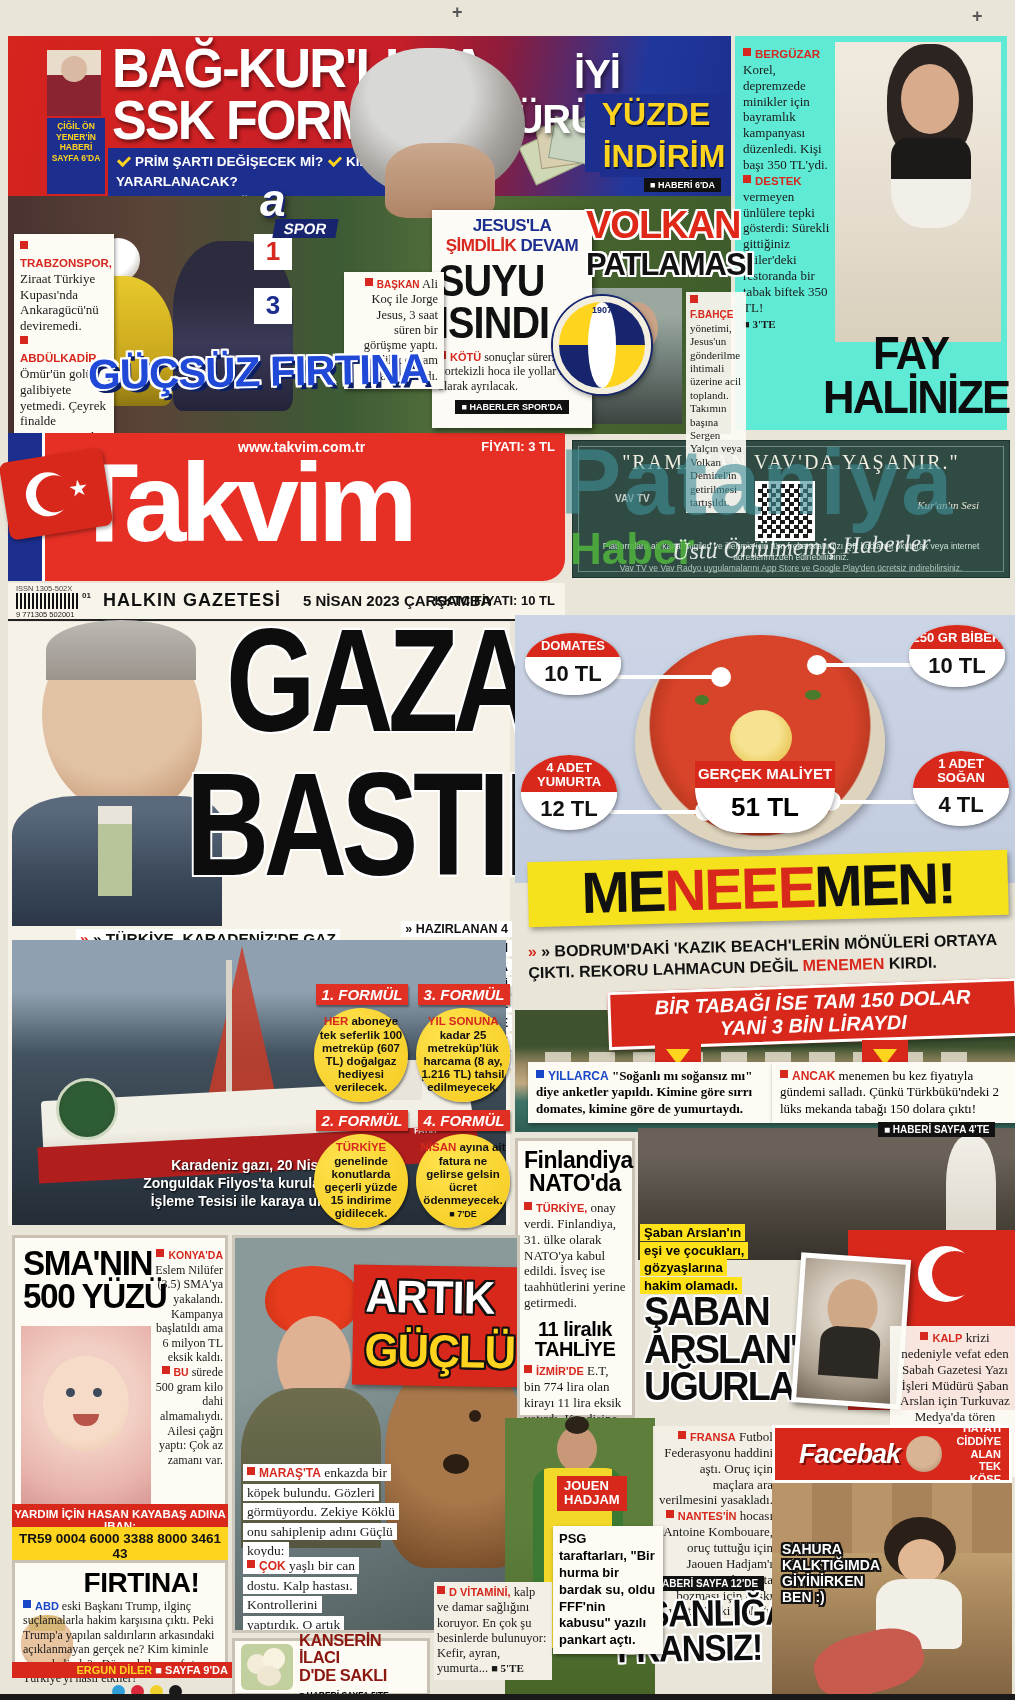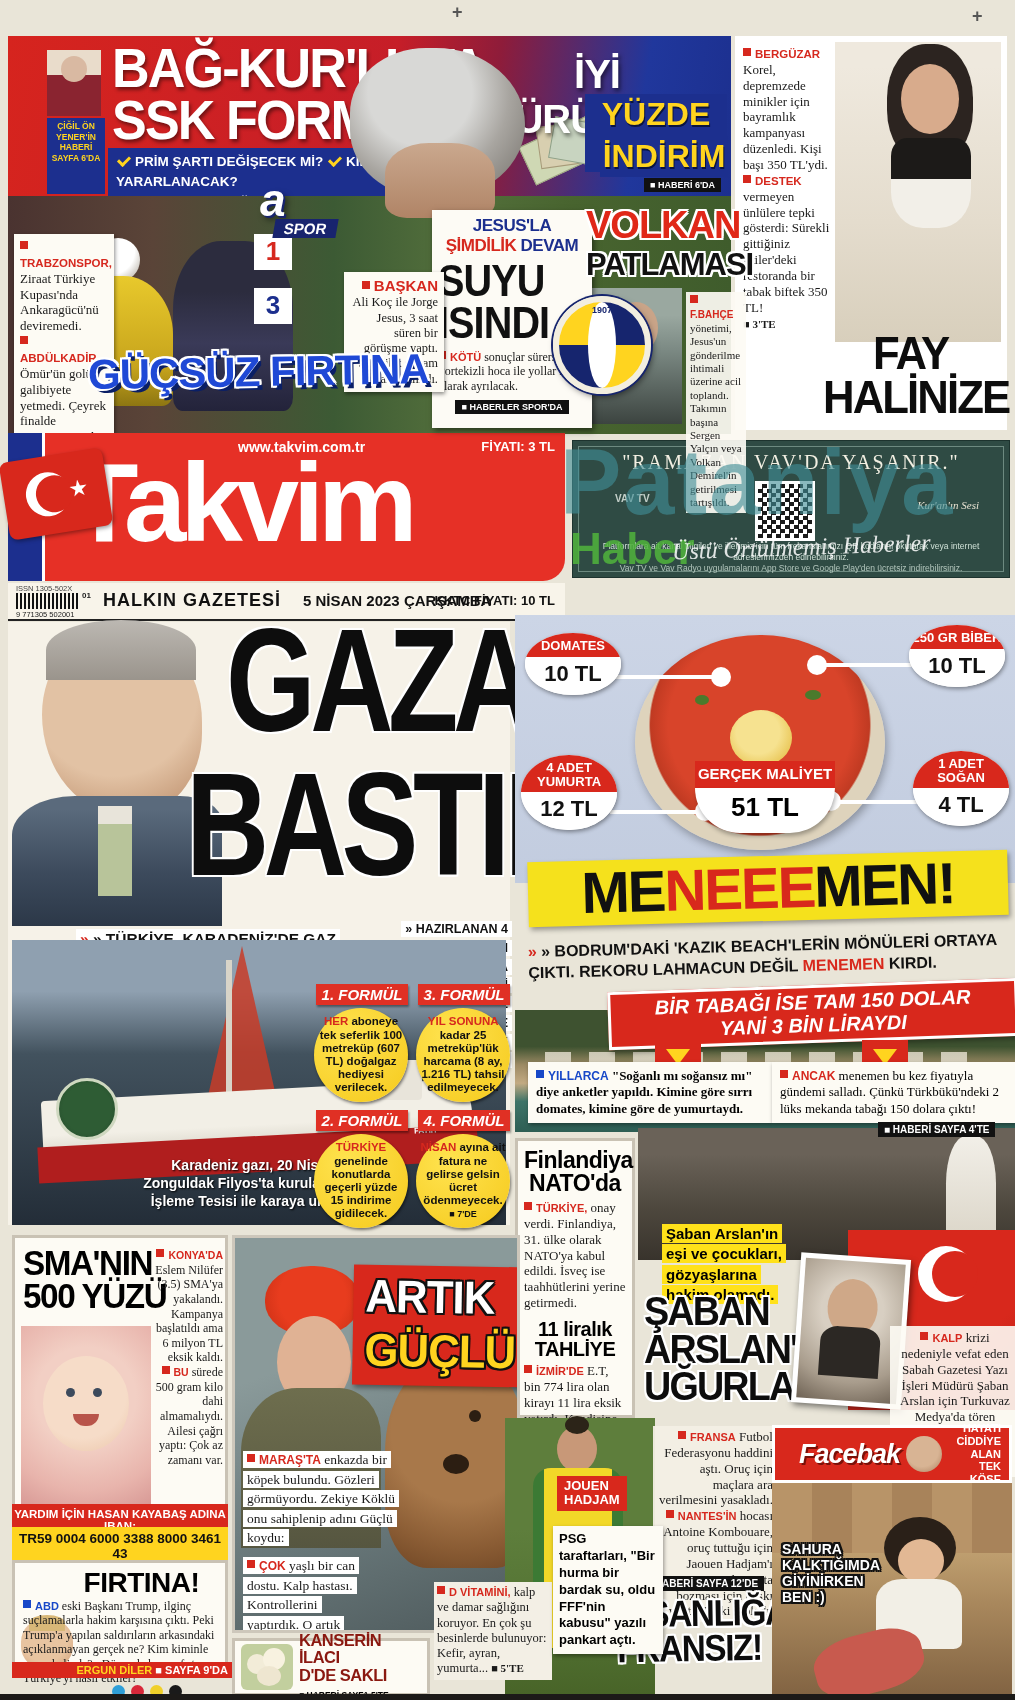--- a/index.html
+++ b/index.html
@@ -28,21 +28,21 @@
   .bluebox{background:#1c2f8e;color:#ffd41f;font-weight:bold;text-align:center;}
   
   .sports{left:8px;top:196px;width:723px;height:238px;background:linear-gradient(90deg,#4a3330 0%,#5a4438 20%,#3c5a34 45%,#54703c 62%,#48642f 78%,#3f5c2c 100%);overflow:visible;}
   .score{width:34px;height:32px;background:#fff;border:2px solid #fff;font-weight:bold;font-size:26px;text-align:center;line-height:30px;}
   .gucsuz{color:#1f49d6;font-weight:bold;font-size:42px;letter-spacing:-1px;text-shadow:-2px -2px 0 #fff,2px -2px 0 #fff,-2px 2px 0 #fff,3px 4px 0 #0a1f66,0 2px 0 #fff,2px 0 0 #fff,-2px 0 0 #fff,0 -2px 0 #fff;}
   .midcard{background:#fdfbf5;box-shadow:2px 3px 6px rgba(0,0,0,.5);}
   .suyu{font-weight:bold;font-size:44px;line-height:.95;letter-spacing:-1px;color:#111;}
   .volkan1{color:#e02818;font-weight:bold;font-size:38px;letter-spacing:-1px;}
   .volkan2{color:#111;font-weight:bold;font-size:31px;letter-spacing:-1px;}
   
-  .rightcol{left:735px;top:36px;width:272px;height:394px;background:#ffffff;}
+  .rightcol{left:735px;top:36px;width:272px;height:394px;background:#5eead4;}
   .fay{font-weight:bold;font-size:46px;line-height:.95;letter-spacing:-2px;color:#0d0d0d;text-align:center;}
   
   .mast-red{left:8px;top:433px;width:557px;height:148px;background:#e63026;border-radius:0 0 22px 0;}
   .takvim{font-weight:bold;color:#fff;font-size:112px;letter-spacing:-6px;line-height:1;}
   .mast-strip{left:8px;top:583px;width:557px;height:36px;background:#f8f4ea;border-bottom:2px solid #222;}
   
   .ad{left:572px;top:440px;width:436px;height:136px;background:#2f4b44;border:1px solid #1d332e;box-shadow:inset 0 0 0 5px #2f4b44, inset 0 0 0 6px #6d8a80;}
   .wm1{color:rgba(64,142,150,.62);font-weight:bold;font-size:92px;letter-spacing:2px;}
   .wm2{color:rgba(80,180,60,.85);font-weight:bold;font-size:44px;}
   .wm3{color:rgba(255,255,255,.85);font-family:"Liberation Serif",serif;font-style:italic;font-size:24px;}
@@ -153,21 +153,21 @@
         <span class="cond" style="transform:scaleX(.9);">SUYU</span><br>
         <span class="cond" style="transform:scaleX(.9);">ISINDI</span>
       </div>
       <div class="body-text" style="font-size:12px;margin-top:6px;">
         <span class="sq"></span><span class="lead red" style="font-size:11px;">KÖTÜ</span><span> sonuçlar sürerse Portekizli hoca ile yollar kesin olarak ayrılacak.</span>
       </div>
       <div style="text-align:center;margin-top:3px;"><span class="refstrip" style="font-size:9px;">■ HABERLER SPOR'DA</span></div>
     </div>
 
     <div class="abs body-text" style="left:336px;top:76px;width:88px;background:#fdfbf4;padding:5px 6px;text-align:right;font-size:12.5px;box-shadow:1px 2px 4px rgba(0,0,0,.45);z-index:4;">
-      <span class="sq"></span><span class="lead red" style="font-size:15px;">BAŞKAN</span><span> Ali Koç ile Jorge Jesus, 3 saat süren bir görüşme yaptı. Şimdilik devam kararı alındı.</span>
+      <span class="sq"></span><span class="lead red" style="font-size:10px;">BAŞKAN</span><span> Ali Koç ile Jorge Jesus, 3 saat süren bir görüşme yaptı. Şimdilik devam kararı alındı.</span>
     </div>
 
     <div class="abs" style="left:545px;top:100px;width:86px;height:86px;border-radius:50%;background:conic-gradient(#16256e 0 25%,#ffd41f 0 50%,#16256e 0 75%,#ffd41f 0 100%);border:6px solid #f2eee0;box-shadow:0 0 0 2px #16256e,2px 3px 6px rgba(0,0,0,.5);z-index:5;display:flex;justify-content:center;">
       <span style="background:#fff;border-radius:50%;font-size:9px;font-weight:bold;color:#16256e;padding:3px 4px;">1907</span>
     </div>
 
     <div class="abs" style="left:578px;top:8px;width:150px;text-align:center;z-index:4;">
       <span class="volkan1 ow">VOLKAN</span><br>
       <span class="volkan2 ow">PATLAMASI</span>
     </div>
@@ -379,21 +379,21 @@
   <div class="abs" style="left:638px;top:1128px;width:377px;height:295px;">
     <div class="abs" style="left:0;top:0;width:377px;height:132px;background:linear-gradient(180deg,#6a6258 0 20%,#4e483e 60%,#38332c 100%);">
       <div class="abs" style="left:308px;top:8px;width:50px;height:118px;border-radius:40% 40% 8% 8%;background:linear-gradient(180deg,#f2efe8,#d8d2c4);"></div>
     </div>
 
     <div class="abs" style="left:210px;top:102px;width:167px;height:180px;background:linear-gradient(135deg,#d8281c 0 70%,#b81e14 100%);">
       <div class="abs head" style="left:70px;top:16px;width:56px;height:56px;background:#fff;"></div>
       <div class="abs head" style="left:84px;top:21px;width:46px;height:46px;background:#d8281c;"></div>
     </div>
 
-    <div class="abs" style="left:24px;top:96px;width:130px;font-weight:bold;font-size:15px;line-height:1.35;">
+    <div class="abs" style="left:2px;top:96px;width:130px;font-weight:bold;font-size:13px;line-height:1.35;">
       <span style="background:#ffe11a;padding:1px 4px;box-decoration-break:clone;-webkit-box-decoration-break:clone;">Şaban Arslan'ın</span><br>
       <span style="background:#ffe11a;padding:1px 4px;">eşi ve çocukları,</span><br>
       <span style="background:#ffe11a;padding:1px 4px;">gözyaşlarına</span><br>
       <span style="background:#ffe11a;padding:1px 4px;">hakim olamadı.</span>
     </div>
     <div class="abs" style="left:6px;top:165px;">
       <span class="saban-h ow cond" style="transform:scaleX(.92);">ŞABAN</span><br>
       <span class="saban-h ow cond" style="transform:scaleX(.92);">ARSLAN'I</span><br>
       <span class="saban-h ow cond" style="transform:scaleX(.92);">UĞURLADIK</span>
     </div>
@@ -456,21 +456,21 @@
 
     <div class="abs" style="left:150px;top:120px;width:140px;height:210px;border-radius:45% 40% 20% 30%;background:radial-gradient(circle at 55% 35%,#a8784a 0 45%,#8a5c34 75%,#6e4524 100%);">
       <div class="abs head" style="left:84px;top:52px;width:12px;height:12px;background:#2c1e12;"></div>
       <div class="abs head" style="left:58px;top:96px;width:26px;height:20px;background:#2c1e12;"></div>
     </div>
 
     <div class="abs" style="left:118px;top:28px;background:#d8281c;padding:4px 12px 8px 12px;transform:rotate(1deg);box-shadow:2px 3px 5px rgba(0,0,0,.4);">
       <span class="artik1 ob cond" style="transform:scaleX(.95);">ARTIK</span><br>
       <span class="artik2 ob cond" style="transform:scaleX(.95);">GÜÇLÜ</span>
     </div>
-    <div class="abs whitebox-lines body-text" style="left:8px;top:212px;width:170px;font-size:13.5px;line-height:1.45;">
+    <div class="abs whitebox-lines body-text" style="left:8px;top:225px;width:170px;font-size:13.5px;line-height:1.45;">
       <span class="bg"><span class="sq"></span><span class="lead red" style="font-size:12px;">MARAŞ'TA</span><span> enkazda bir köpek bulundu. Gözleri görmüyordu. Zekiye Köklü onu sahiplenip adını Güçlü koydu:</span></span>
     </div>
     <div class="abs whitebox-lines body-text" style="left:8px;top:318px;width:115px;font-size:13.5px;line-height:1.45;">
       <span class="bg"><span class="sq"></span><span class="lead red" style="font-size:12px;">ÇOK</span><span> yaşlı bir can dostu. Kalp hastası. Kontrollerini yaptırdık. O artık çok Güçlü...</span></span>
     </div>
   </div>
 
   <div class="abs storybox" style="left:232px;top:1638px;width:198px;height:58px;display:flex;align-items:center;gap:6px;padding:2px 6px;box-sizing:border-box;">
     <div style="position:relative;width:52px;height:46px;background:#c2cf9e;border-radius:6px;flex:none;">
       <div class="abs head" style="left:6px;top:10px;width:20px;height:20px;background:#f2ecd8;"></div>

